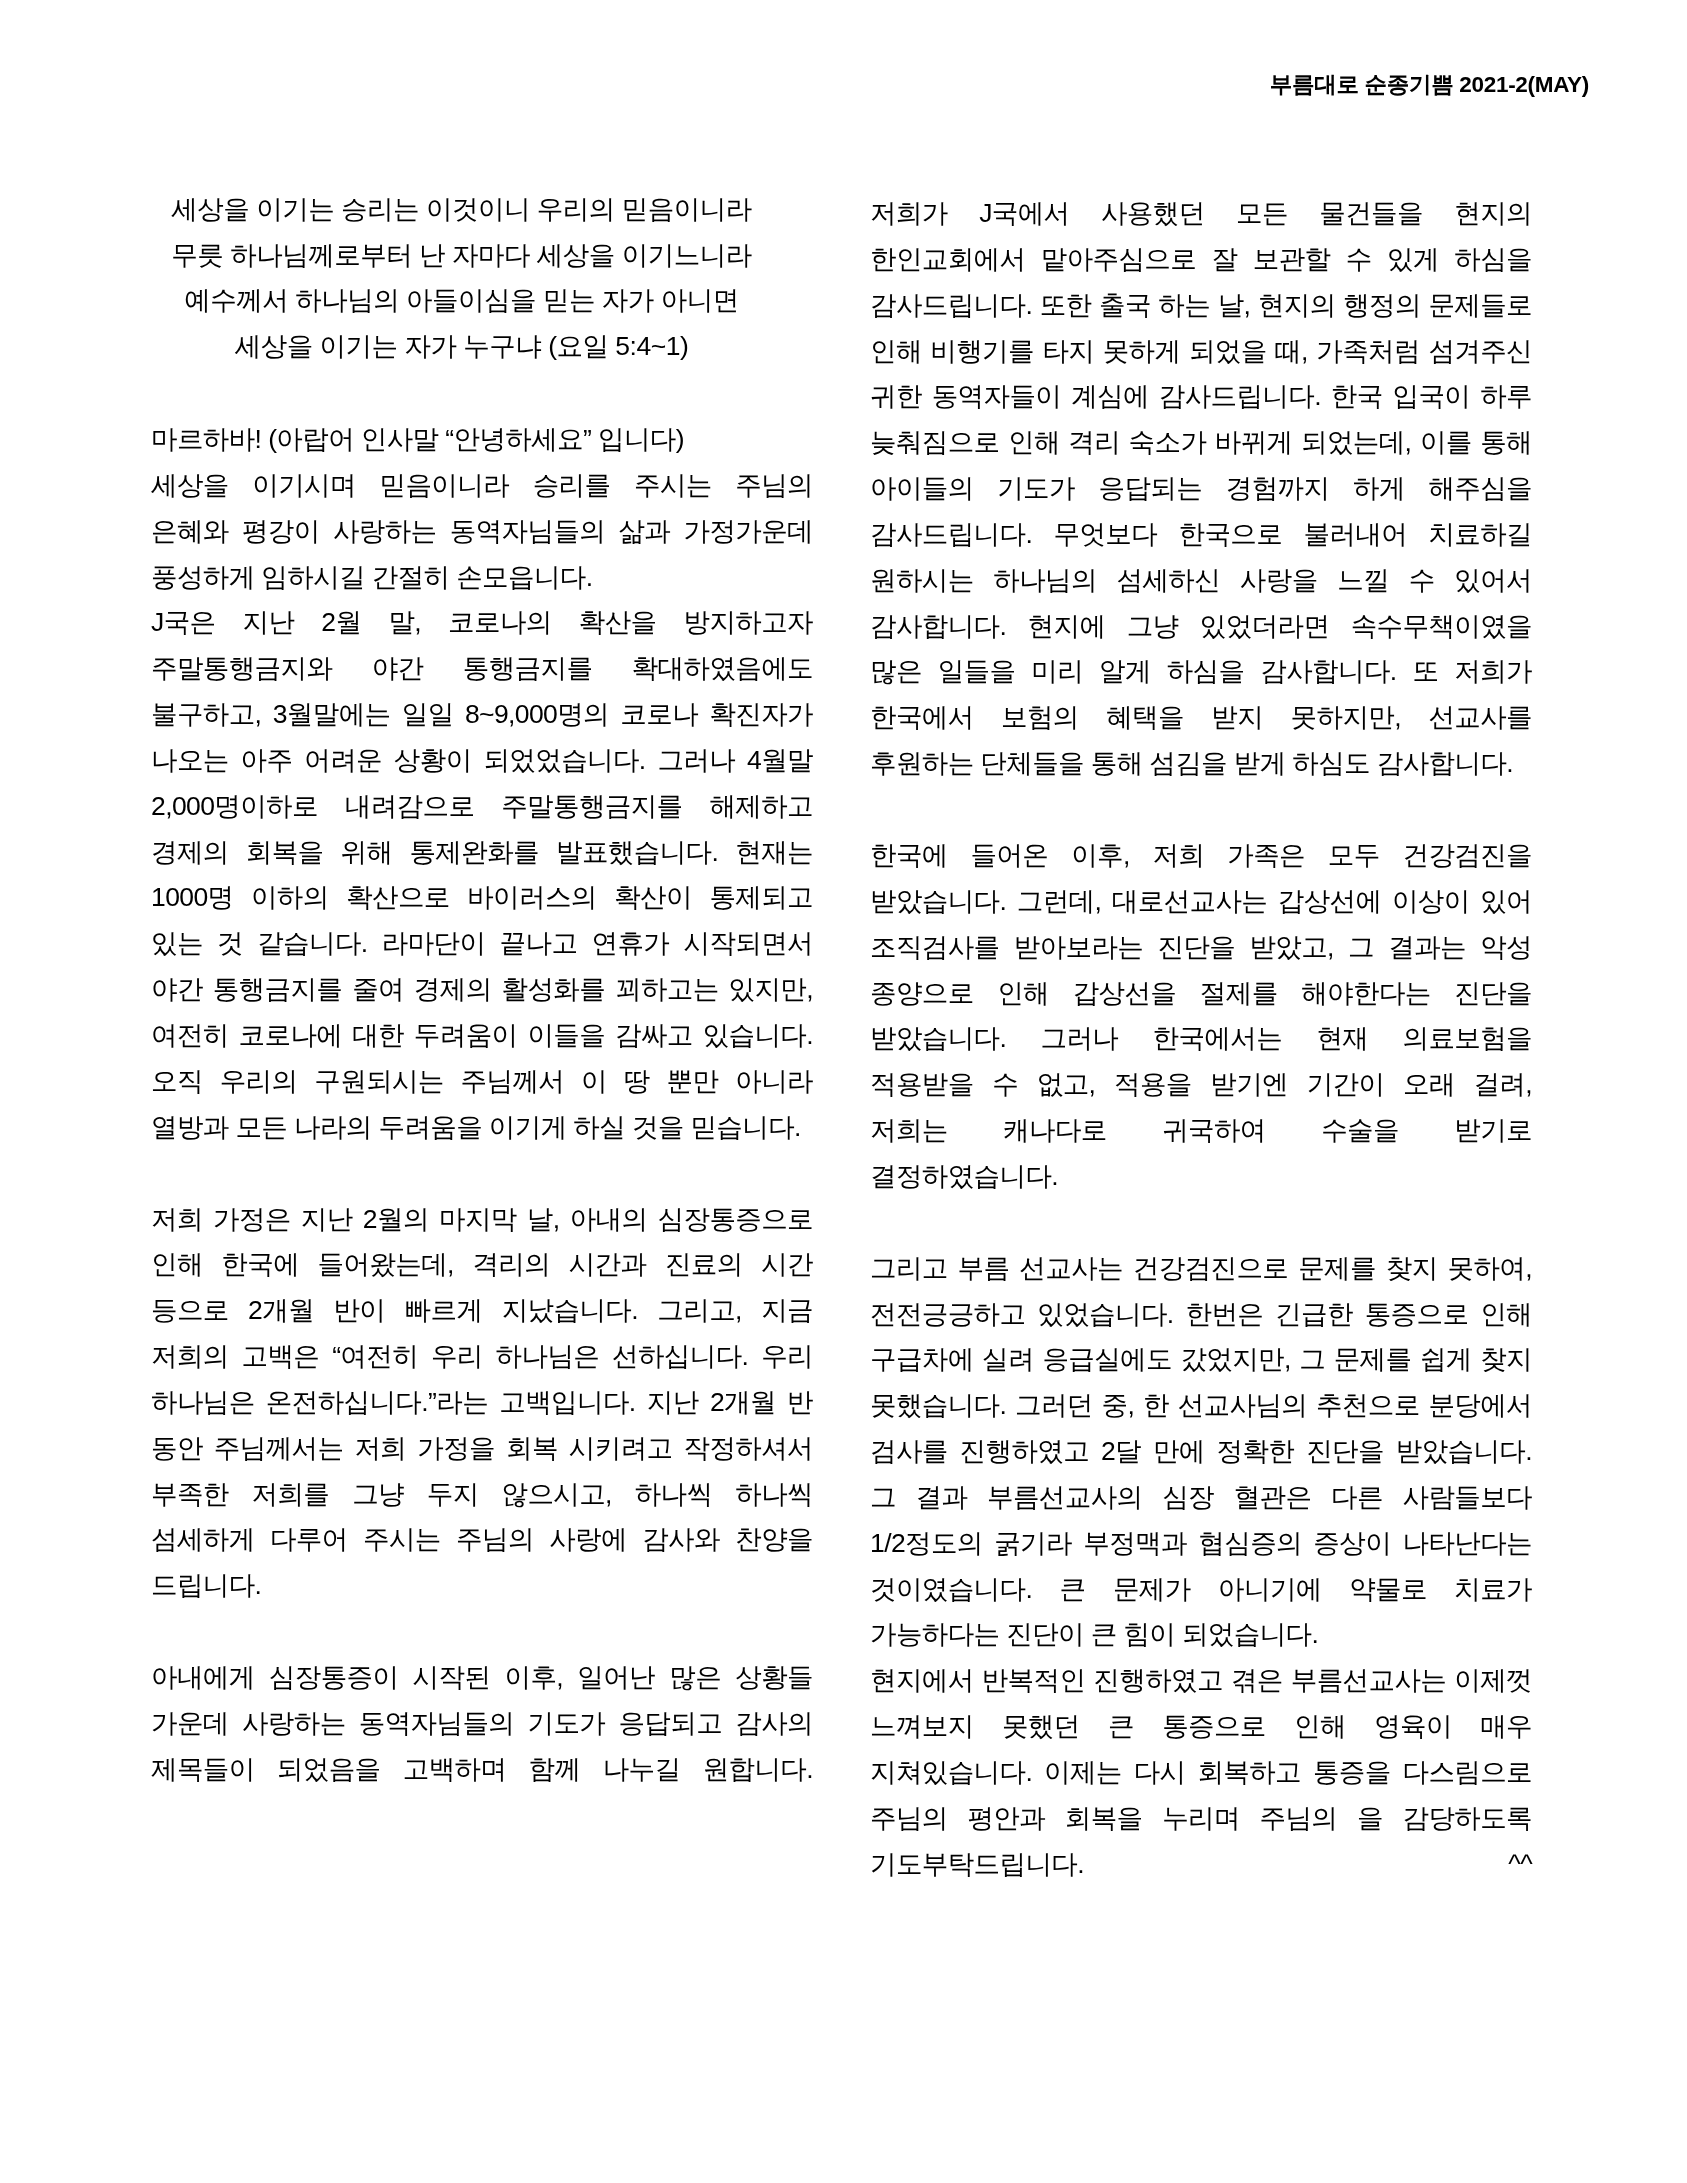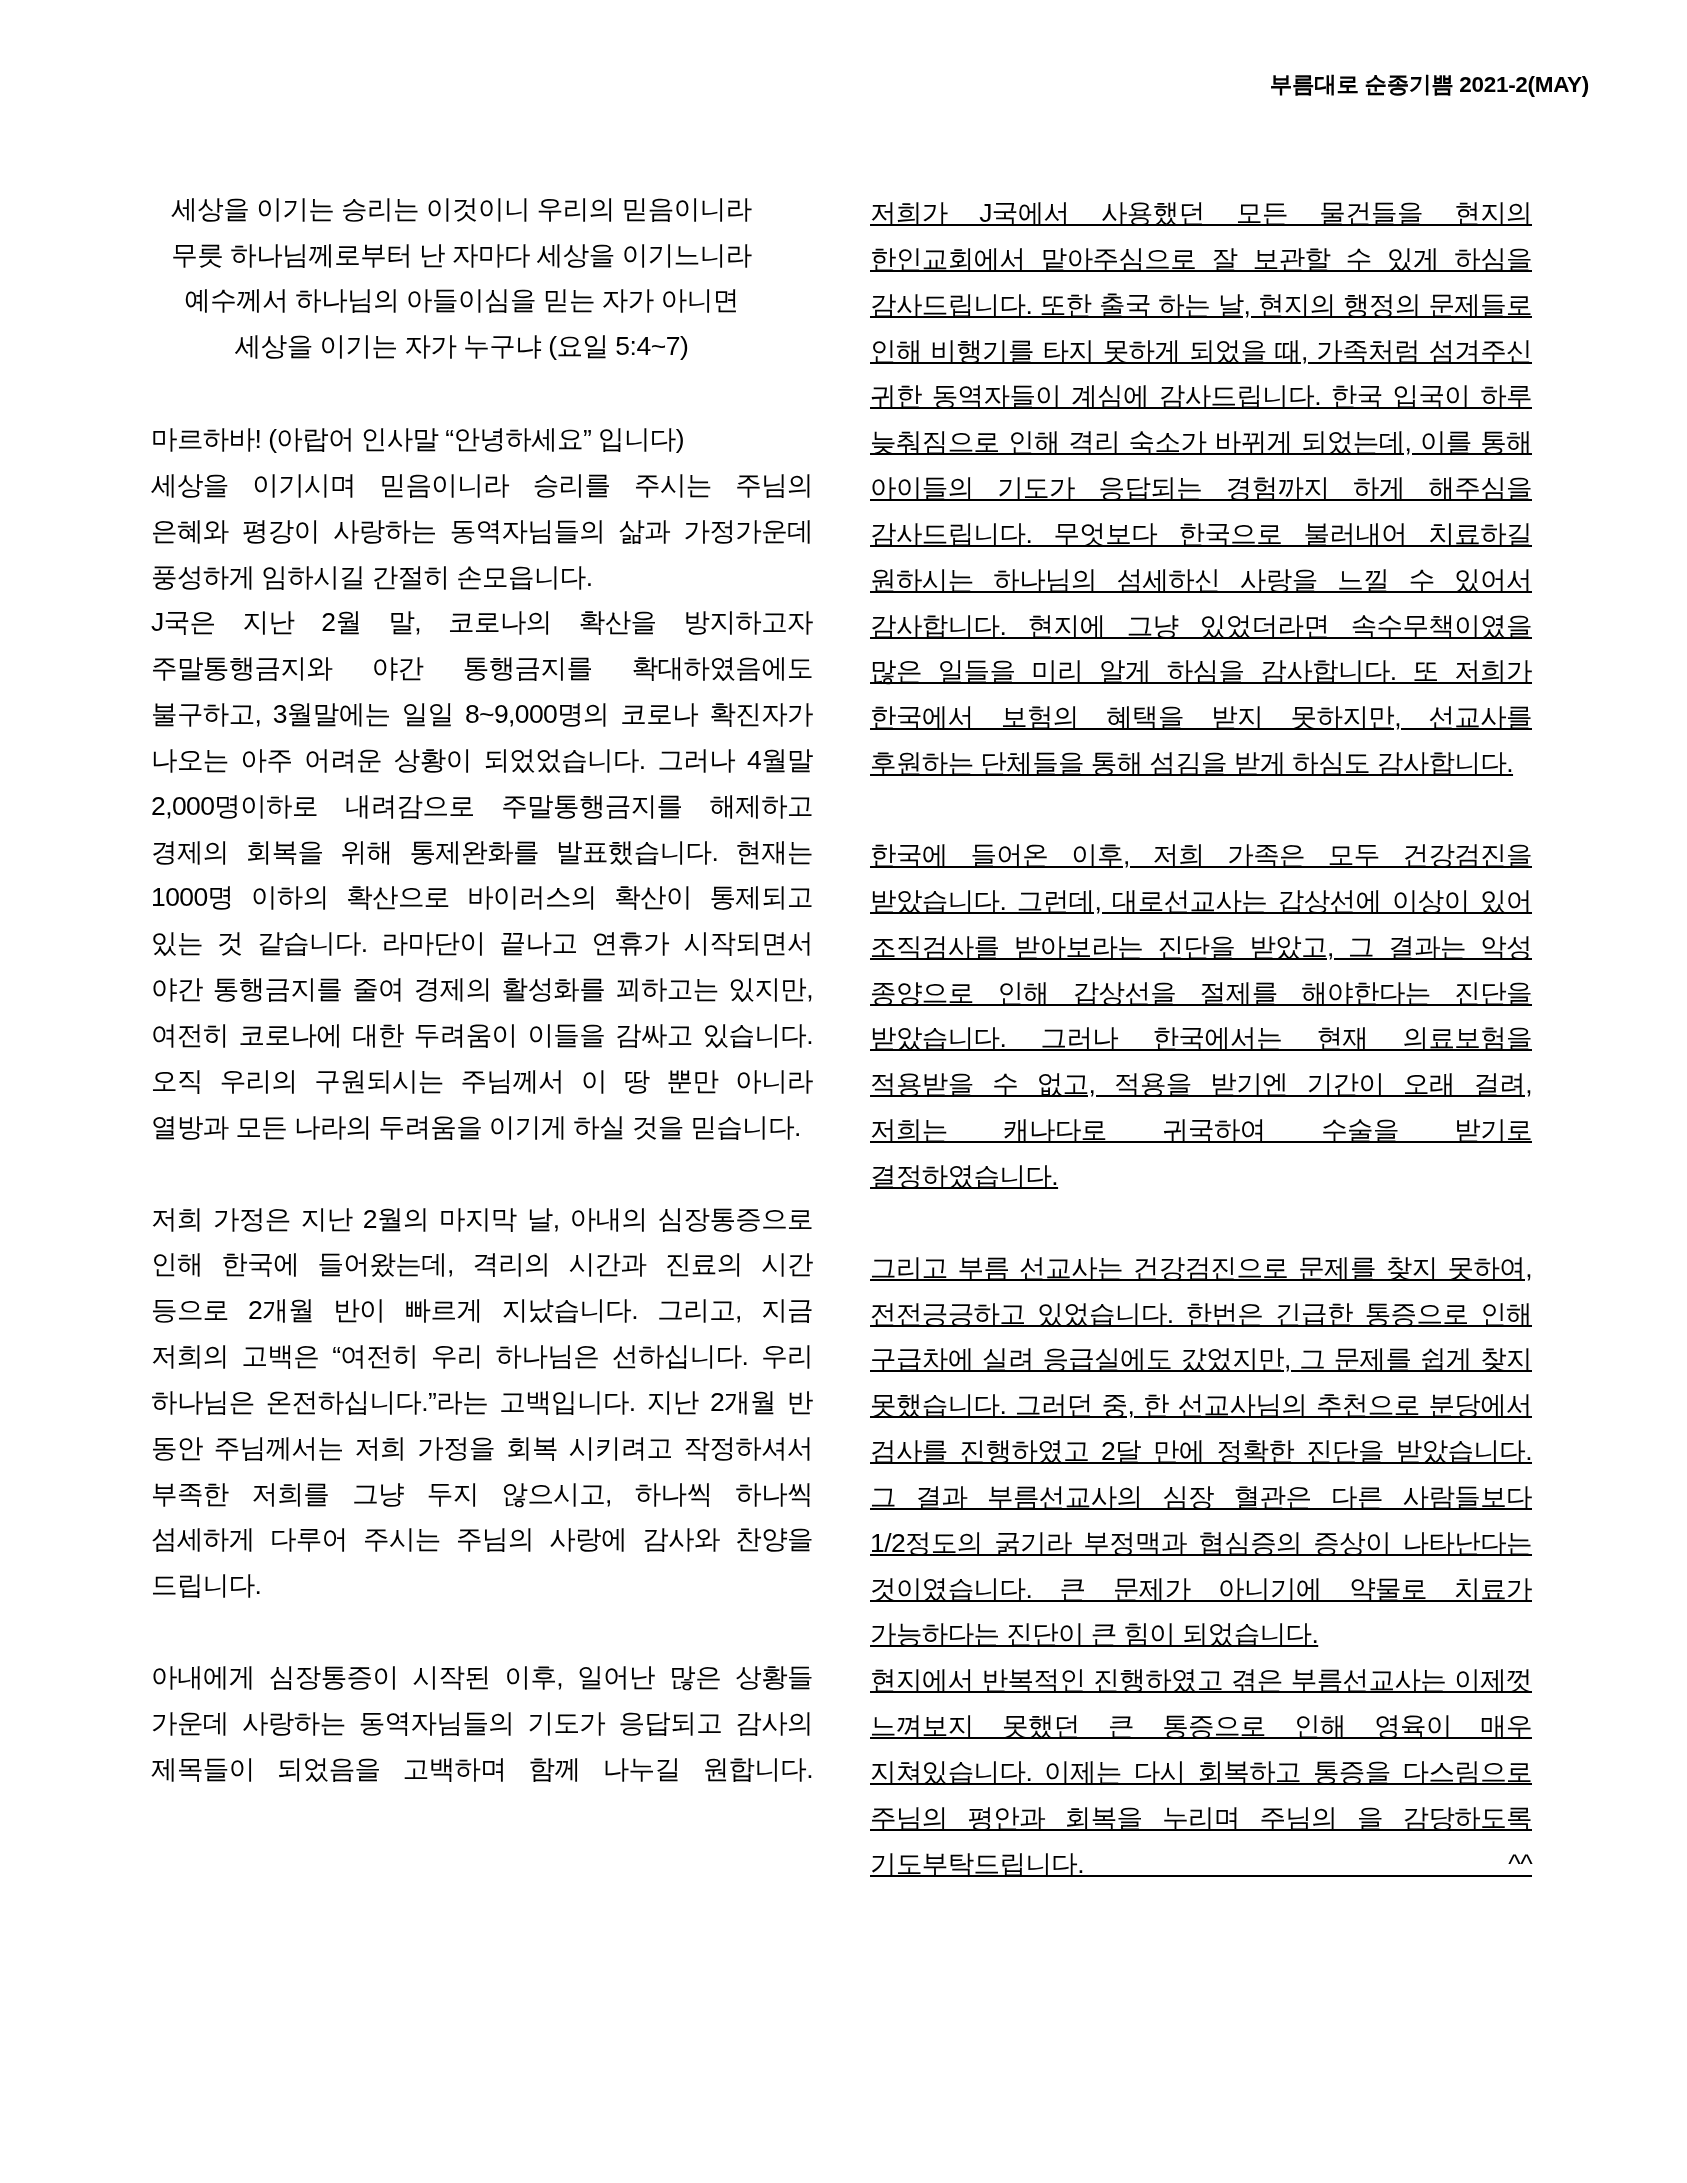--- a/index.html
+++ b/index.html
@@ -58,21 +58,21 @@
     top: 417px;
     width: 662px;
     font-size: 26.5px;
     line-height: 1.73;
     letter-spacing: -0.6px;
     text-align: justify;
     text-justify: inter-character;
     word-break: keep-all;
   }
   .col-left  { left: 151px; }
-  .col-right { left: 870px; top: 191px; text-decoration: underline; }
+  .col-right { left: 870px; top: 191px; }
 
   .para {
     margin: 0;
     text-align: justify;
     text-justify: inter-character;
     word-break: keep-all;
   }
   .para.tight { margin-top: 0; }
   .para.gap   { margin-top: 46px; }
   .para:last-child:after {
@@ -85,21 +85,21 @@
 <body>
 
 <div class="page">
 
   <div class="page-header">부름대로 순종기쁨 2021-2(MAY)</div>
 
   <div class="scripture">
     <span class="sline">세상을 이기는 승리는 이것이니 우리의 믿음이니라</span>
     <span class="sline">무릇 하나님께로부터 난 자마다 세상을 이기느니라</span>
     <span class="sline">예수께서 하나님의 아들이심을 믿는 자가 아니면</span>
-    <span class="sline">세상을 이기는 자가 누구냐 (요일 5:4~7)</span>
+    <span class="sline">세상을 이기는 자가 누구냐 (요일 5:4~1)</span>
   </div>
 
   <div class="col col-left">
     <p class="para tight">마르하바! (아랍어 인사말 “안녕하세요” 입니다)</p>
     <p class="para tight">세상을 이기시며 믿음이니라 승리를 주시는 주님의 은혜와 평강이 사랑하는 동역자님들의 삶과 가정가운데 풍성하게 임하시길 간절히 손모읍니다.</p>
     <p class="para tight">J국은 지난 2월 말, 코로나의 확산을 방지하고자 주말통행금지와 야간 통행금지를 확대하였음에도 불구하고, 3월말에는 일일 8~9,000명의 코로나 확진자가 나오는 아주 어려운 상황이 되었었습니다. 그러나 4월말 2,000명이하로 내려감으로 주말통행금지를 해제하고 경제의 회복을 위해 통제완화를 발표했습니다. 현재는 1000명 이하의 확산으로 바이러스의 확산이 통제되고 있는 것 같습니다. 라마단이 끝나고 연휴가 시작되면서 야간 통행금지를 줄여 경제의 활성화를 꾀하고는 있지만, 여전히 코로나에 대한 두려움이 이들을 감싸고 있습니다. 오직 우리의 구원되시는 주님께서 이 땅 뿐만 아니라 열방과 모든 나라의 두려움을 이기게 하실 것을 믿습니다.</p>
     <p class="para gap">저희 가정은 지난 2월의 마지막 날, 아내의 심장통증으로 인해 한국에 들어왔는데, 격리의 시간과 진료의 시간 등으로 2개월 반이 빠르게 지났습니다. 그리고, 지금 저희의 고백은 “여전히 우리 하나님은 선하십니다. 우리 하나님은 온전하십니다.”라는 고백입니다. 지난 2개월 반 동안 주님께서는 저희 가정을 회복 시키려고 작정하셔서 부족한 저희를 그냥 두지 않으시고, 하나씩 하나씩 섬세하게 다루어 주시는 주님의 사랑에 감사와 찬양을 드립니다.</p>
     <p class="para gap">아내에게 심장통증이 시작된 이후, 일어난 많은 상황들 가운데 사랑하는 동역자님들의 기도가 응답되고 감사의 제목들이 되었음을 고백하며 함께 나누길 원합니다.</p>
   </div>
 

